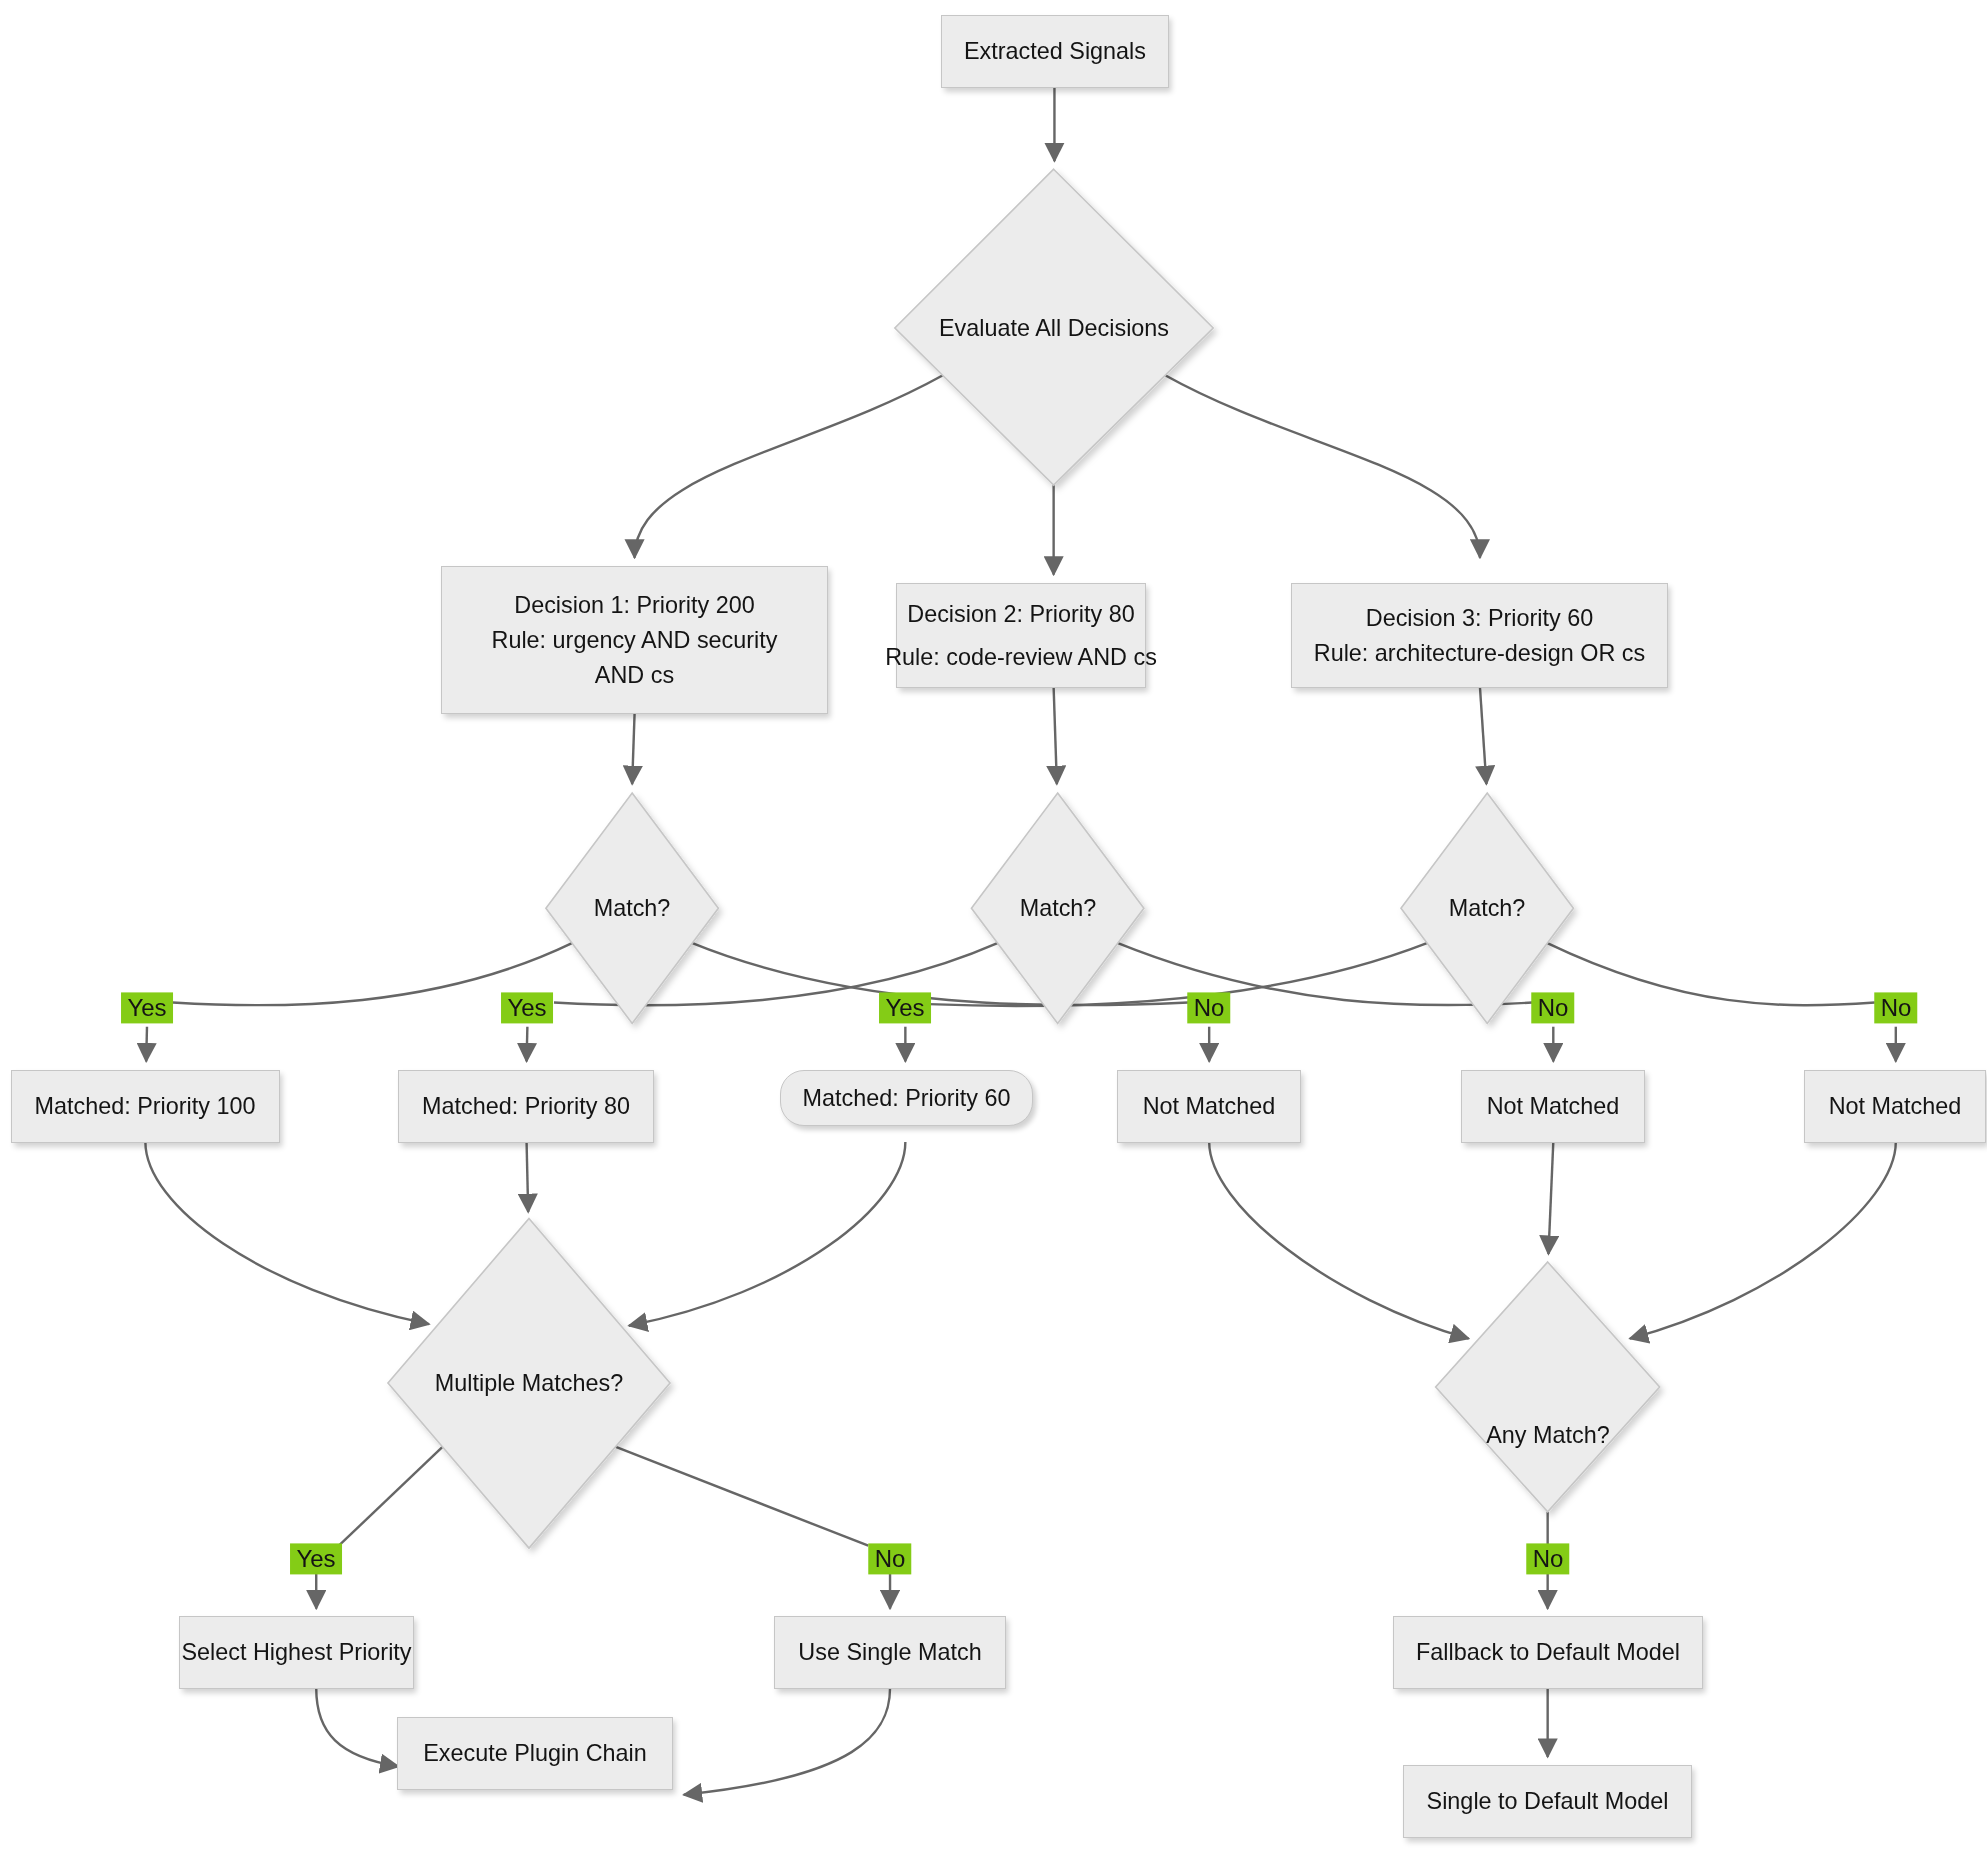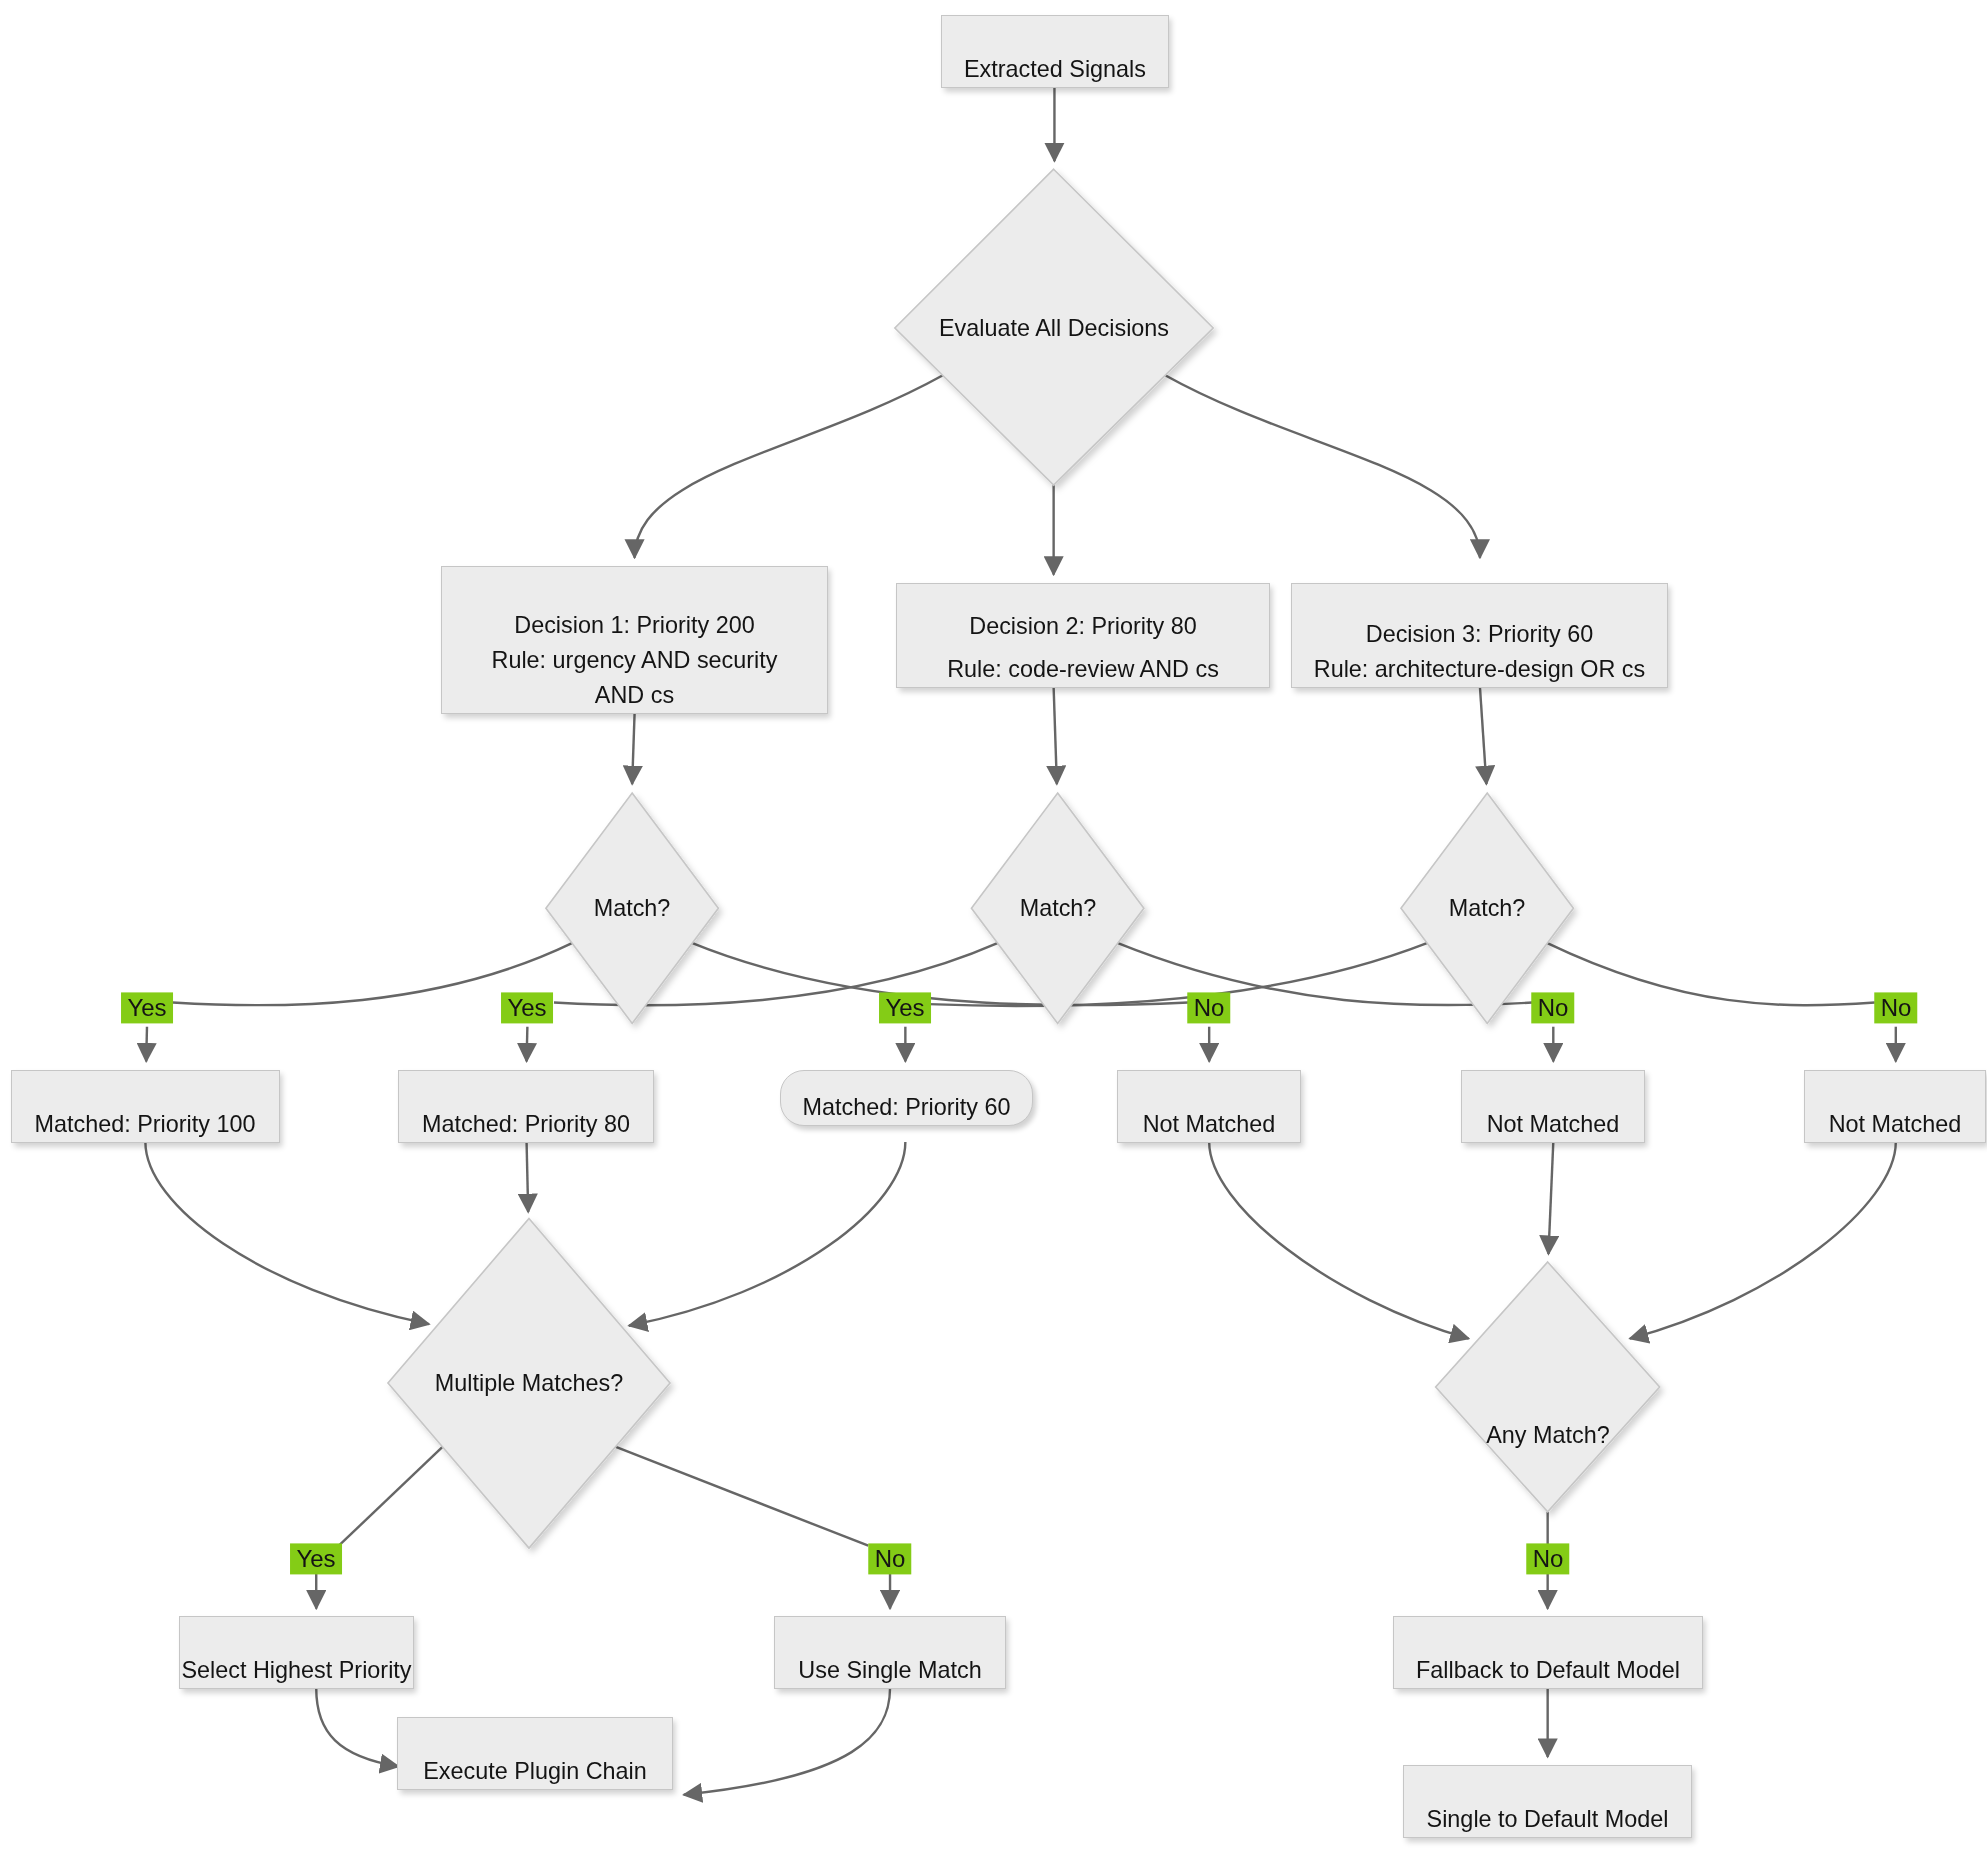--- a/index.html
+++ b/index.html
@@ -36,21 +36,21 @@
   }
   .node {
     position: absolute;
     box-sizing: border-box;
     background: #ececec;
     border: 1.6px solid #c6c6c6;
     box-shadow: 3.2px 4px 5.6px rgba(0,0,0,0.18);
     display: flex;
     flex-direction: column;
     align-items: center;
-    justify-content: flex-end;
+    justify-content: center;
     text-align: center;
     font-size: 23.4px;
     line-height: 35px;
     white-space: nowrap;
   }
   .dlabel {
     position: absolute;
     transform: translate(-50%, -50%);
     font-size: 23.4px;
     white-space: nowrap;
@@ -135,21 +135,21 @@
   <div class="node" style="left:941px; top:14.5px; width:228px; height:73px;">
     <div>Extracted Signals</div>
   </div>
 
   <div class="node" style="left:441px; top:566px; width:387px; height:148px;">
     <div>Decision 1: Priority 200</div>
     <div>Rule: urgency AND security</div>
     <div>AND cs</div>
   </div>
 
-  <div class="node" style="left:896px; top:583px; width:374px; height:105px;gap:8px;">
+  <div class="node" style="left:896px; top:583px; width:250px; height:105px;gap:8px;">
     <div>Decision 2: Priority 80</div>
     <div>Rule: code-review AND cs</div>
   </div>
 
   <div class="node" style="left:1291px; top:583px; width:377px; height:105px;">
     <div>Decision 3: Priority 60</div>
     <div>Rule: architecture-design OR cs</div>
   </div>
 
   <div class="node" style="left:10.5px; top:1070px; width:269px; height:73px;">

